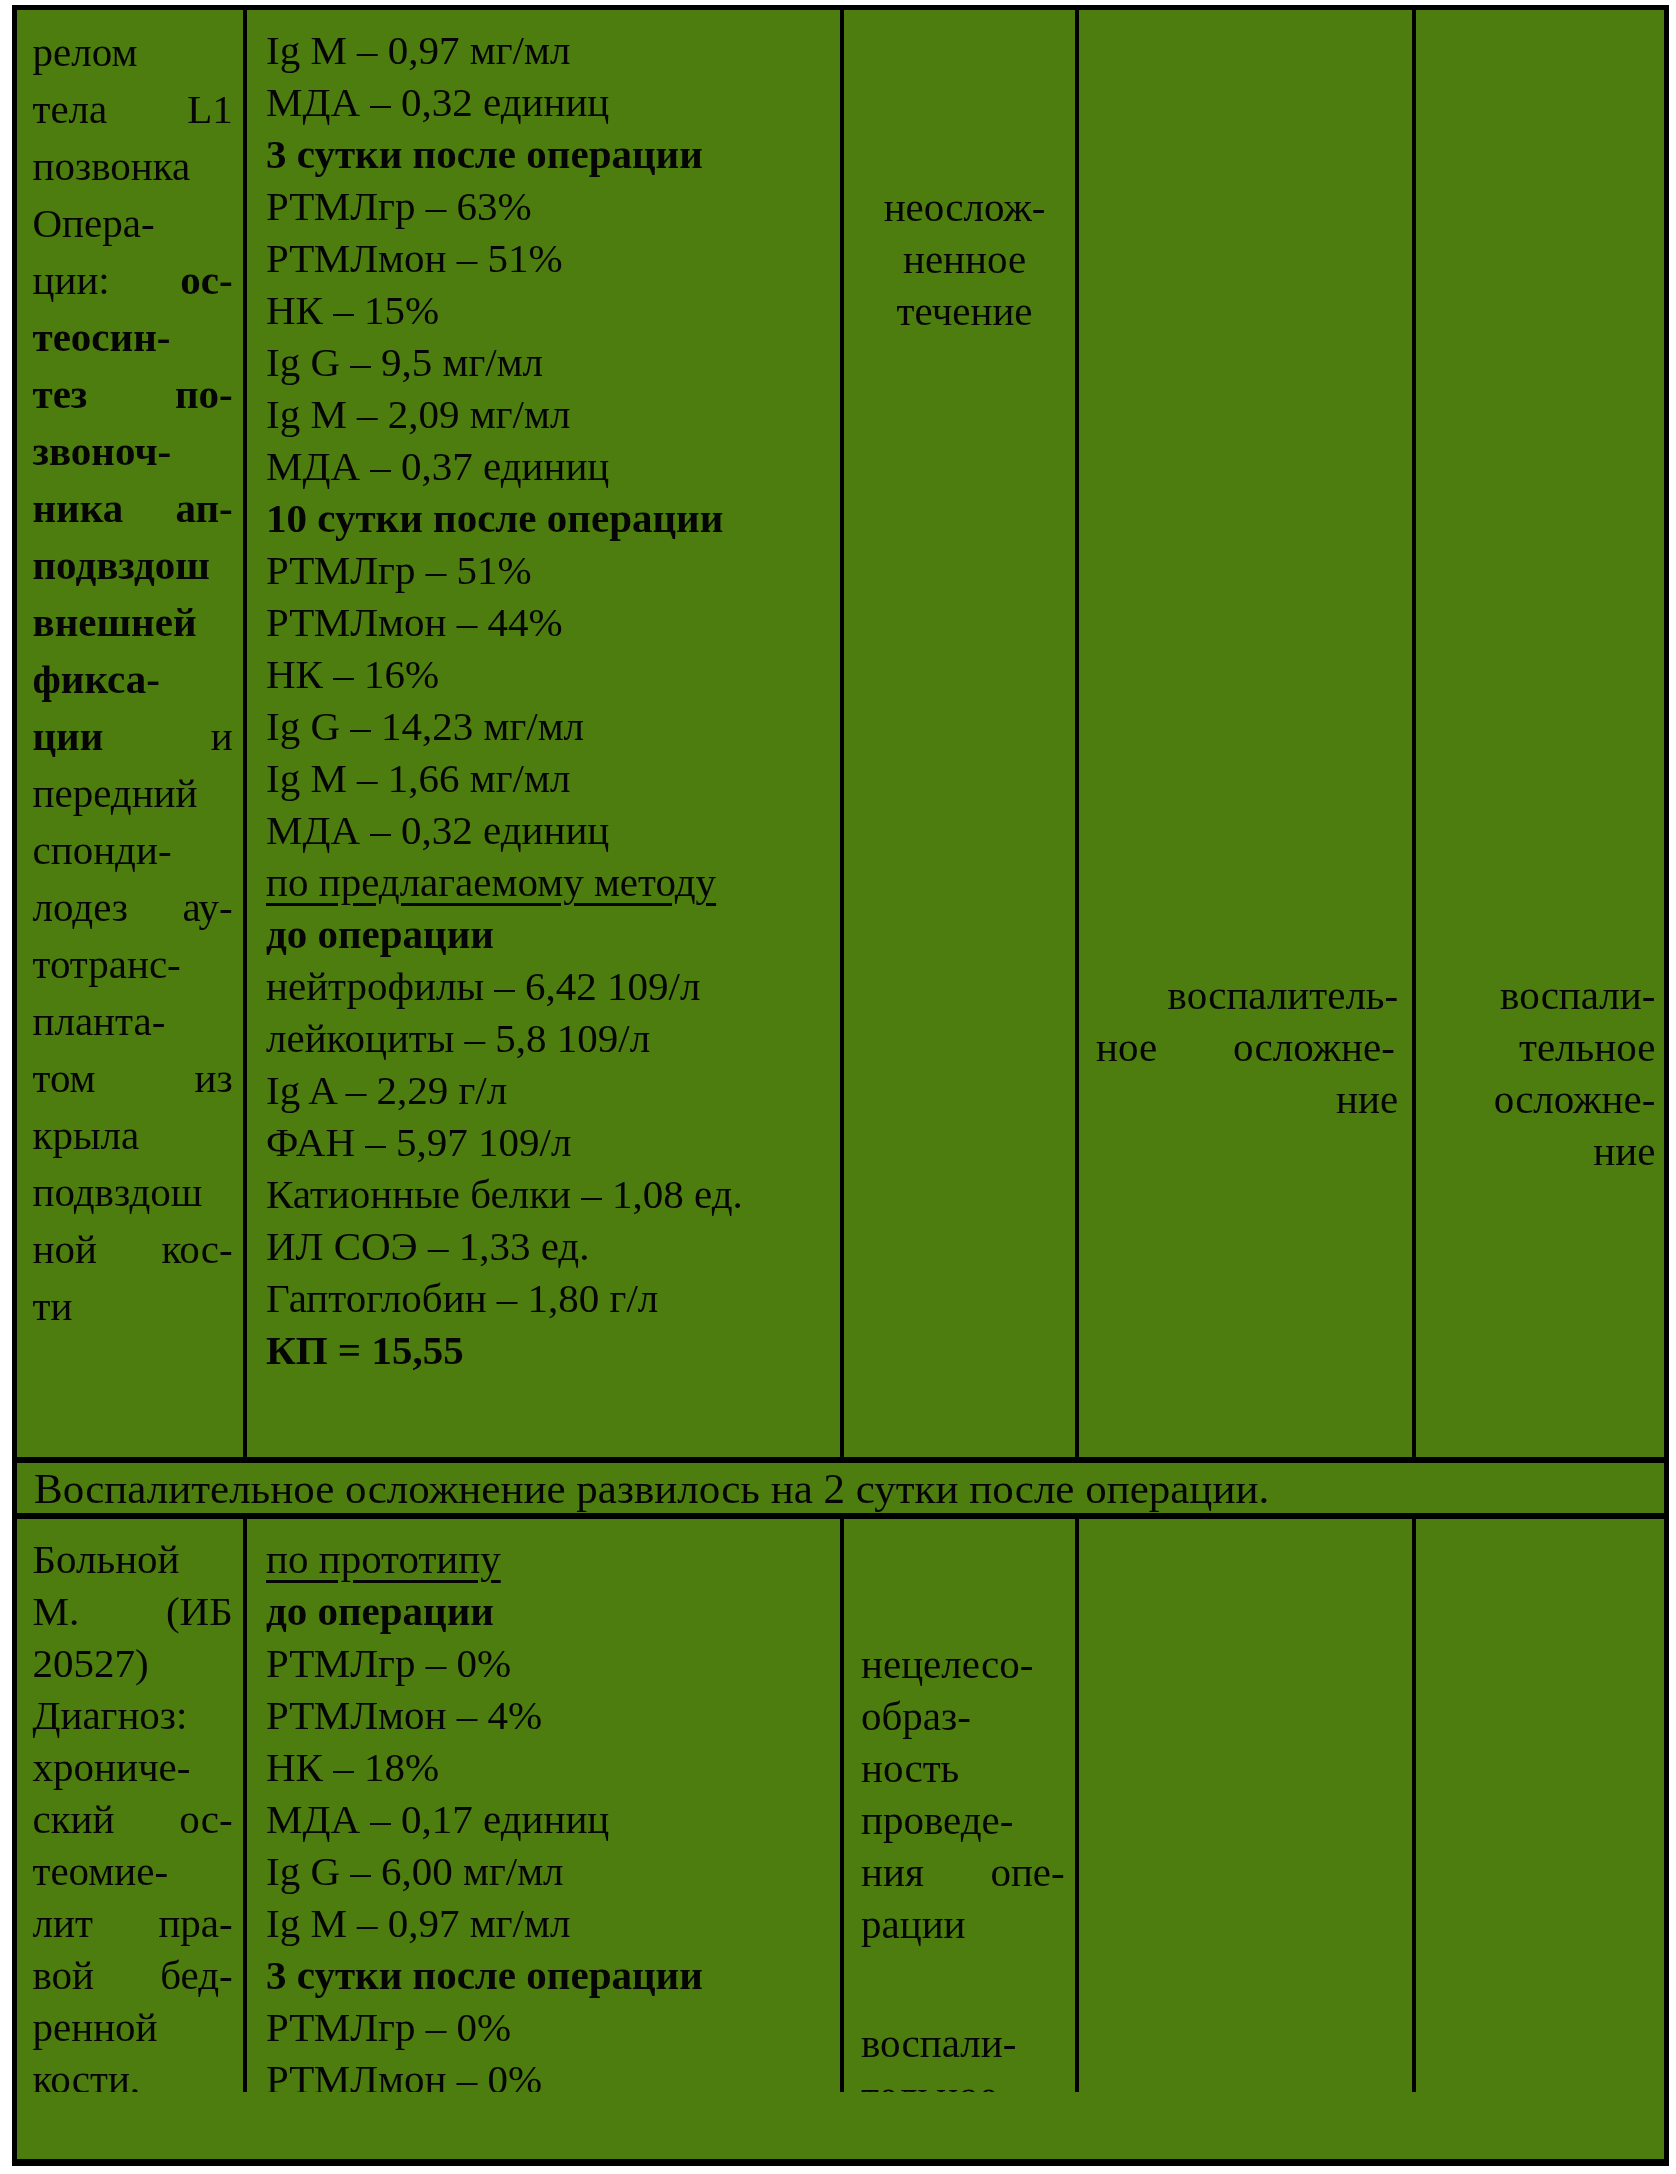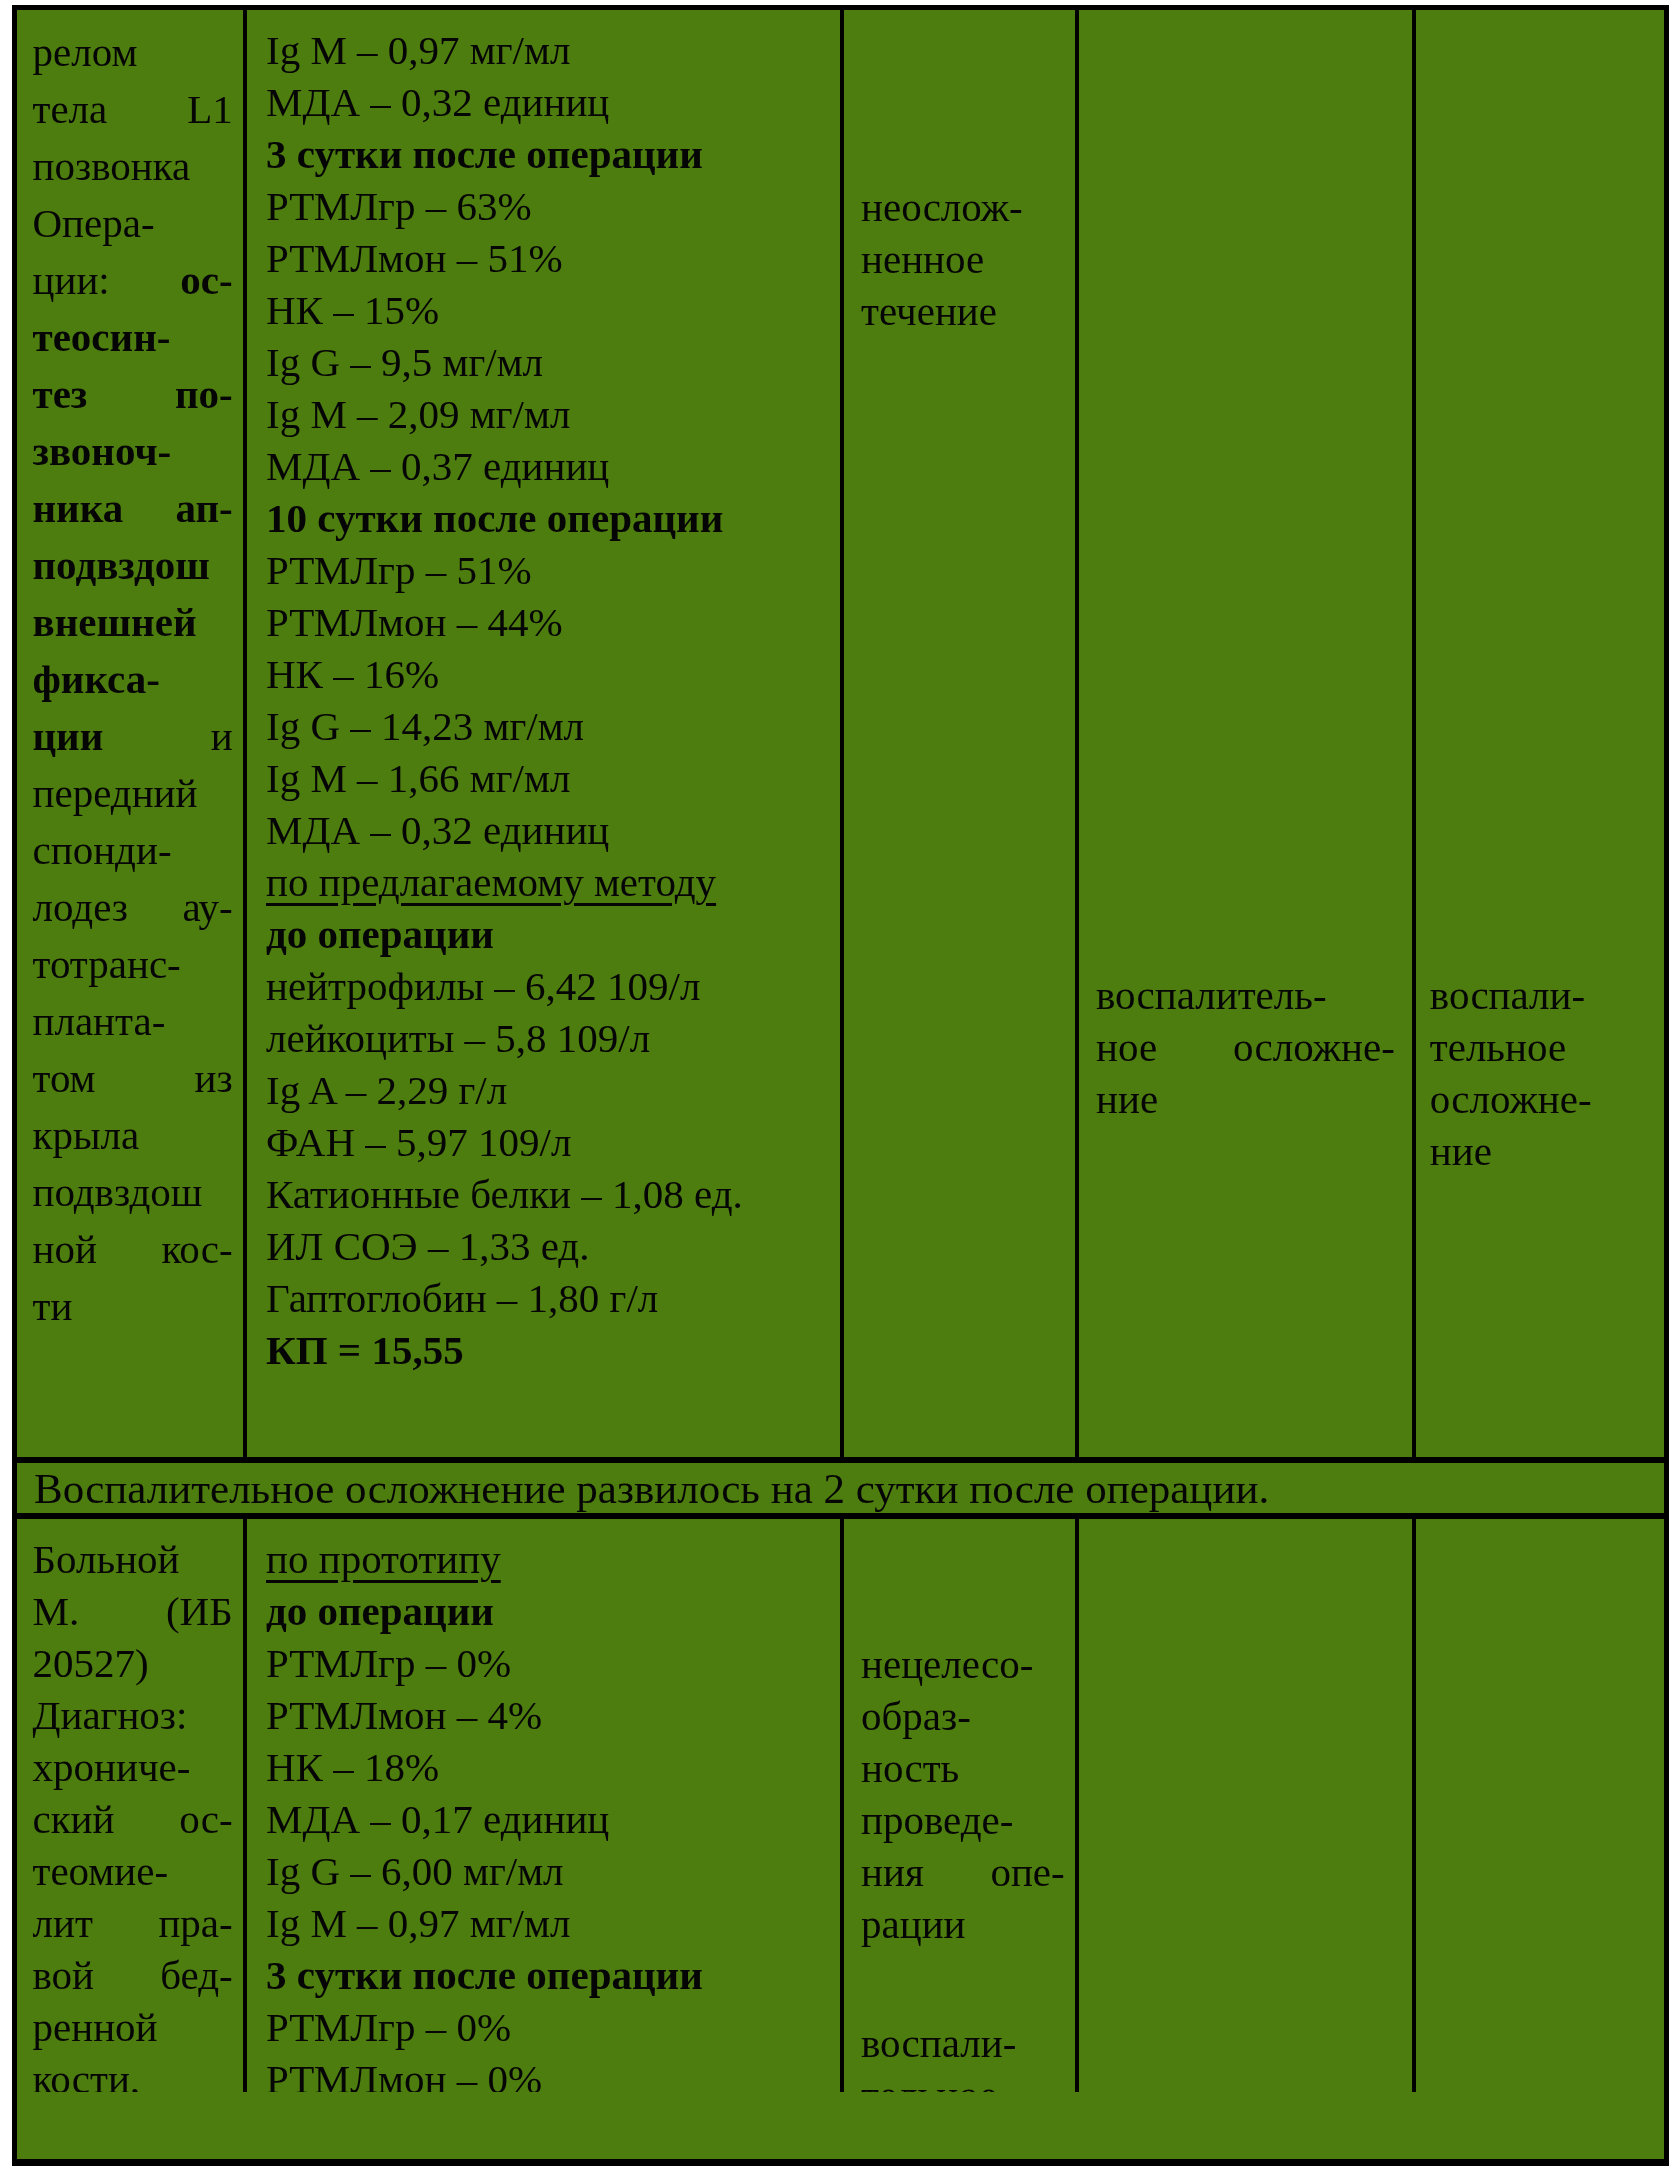--- a/index.html
+++ b/index.html
@@ -28,22 +28,22 @@
   .c4{padding-left:17px;padding-right:13.8px;}
   .c5{padding-left:13.8px;padding-right:8.6px;}
   .line{
     height:52px;line-height:52px;font-size:41px;white-space:nowrap;
   }
   .c1 .tall .line,.row1 .c1 .line{height:57px;line-height:57px;}
   .row2 .c1 .line{height:52px;line-height:52px;}
   .just{display:flex;justify-content:space-between;padding-right:3.4px;white-space:nowrap;gap:36px;}
   .b{font-weight:bold;}
   .u{text-decoration:underline;text-decoration-thickness:2.6px;text-underline-offset:6.9px;}
-  .mt-outcome1{margin-top:157px;}   
-  .mt-compl1{margin-top:945px;}    
+  .mt-outcome1{margin-top:157px;text-align:center;}   
+  .mt-compl1{margin-top:945px;text-align:right;}    
   .mt-outcome2{margin-top:105px;}   
   .gap{margin-top:67px;}            
   .divider{
     box-sizing:border-box;height:62px;
     border-top:6px solid #000;border-bottom:6px solid #000;
     display:flex;align-items:center;padding-left:17px;
     font-size:43px;white-space:nowrap;
   }
 </style>
 </head>

